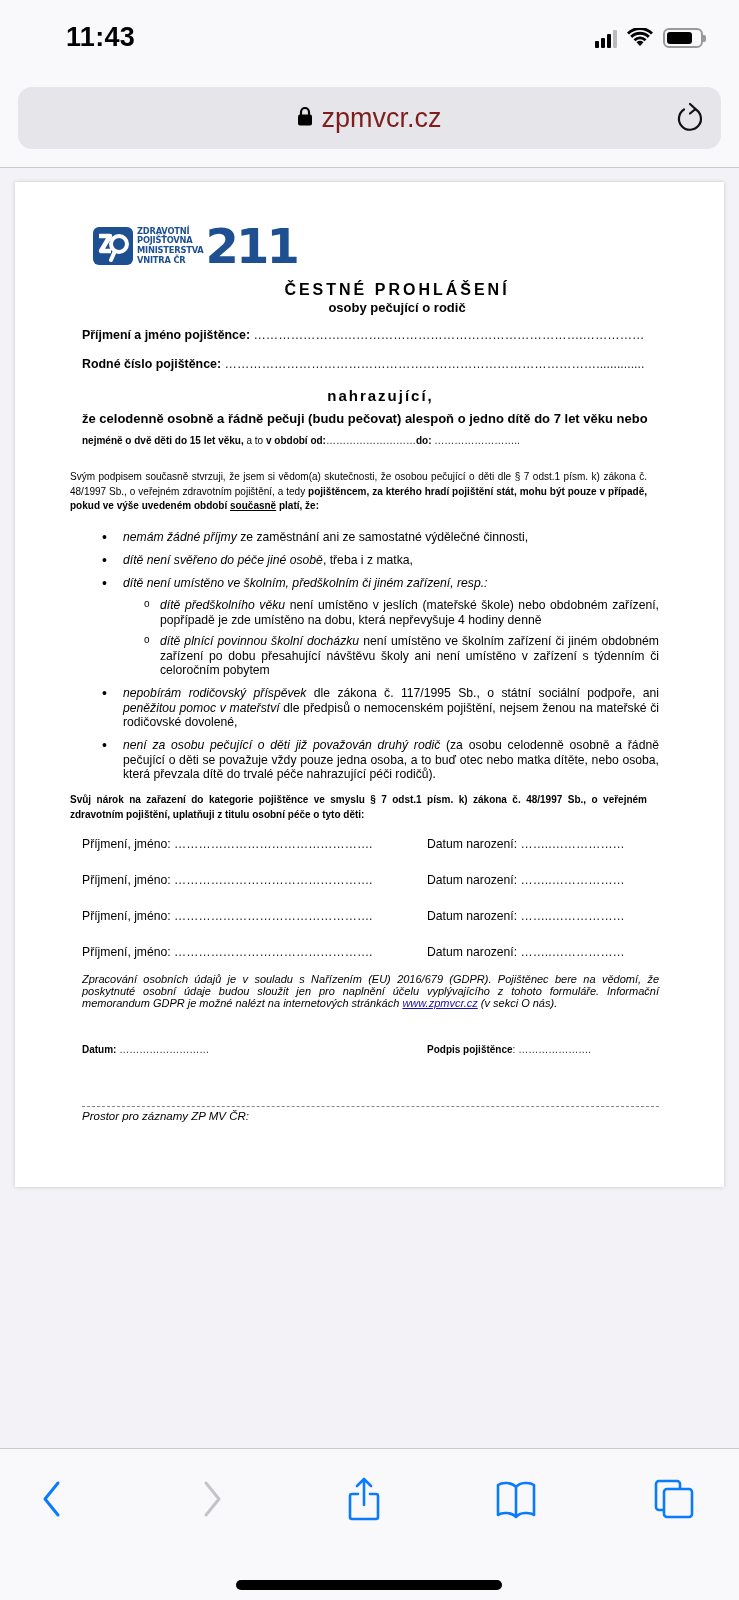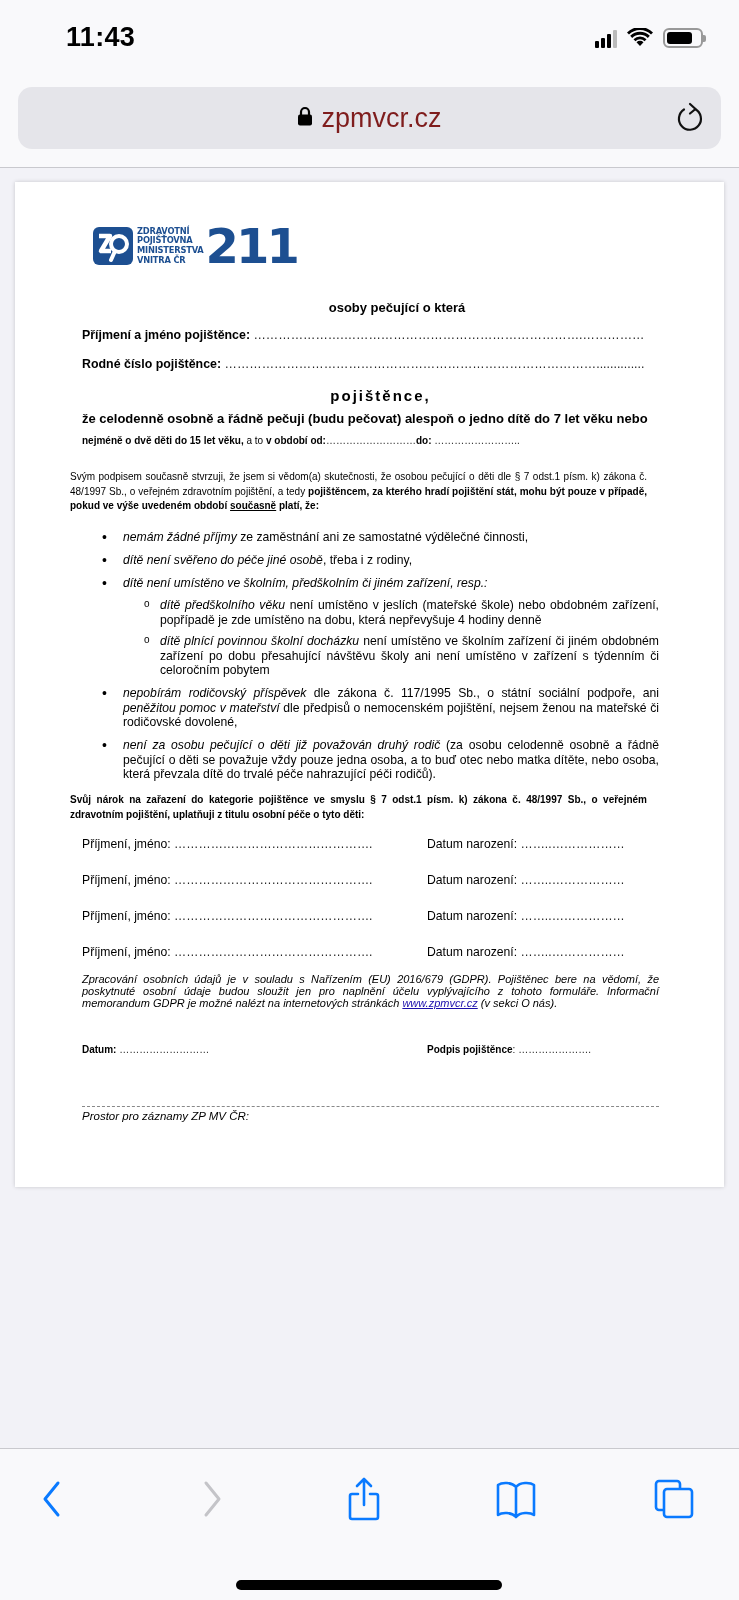--- a/index.html
+++ b/index.html
@@ -164,46 +164,47 @@
     </div>
     <div class="logo-text">
       <div>ZDRAVOTNÍ</div>
       <div>POJIŠŤOVNA</div>
       <div>MINISTERSTVA</div>
       <div>VNITRA ČR</div>
     </div>
     <div class="logo-num">211</div>
   </div>
 
-  <div class="doc-subtitle">osoby pečující o která</div>
+  <div class="doc-title">ČESTNÉ PROHLÁŠENÍ</div>
+  <div class="doc-subtitle">osoby pečující o rodič</div>
 
   <div class="line" style="top:175px">
     <span class="b">Rodné číslo pojištěnce:</span><span class="dots"> ………………………………………………………………………………..............</span>
   </div>
   <div class="line" style="top:146px">
     <span class="b">Příjmení a jméno pojištěnce:</span><span class="dots"> ………………….………………………………………………….……………</span>
   </div>
 
-  <div class="declare-heading">pojištěnce,</div>
+  <div class="declare-heading">nahrazující,</div>
 
   <div class="line b" style="top:229px; font-size:13px">že celodenně osobně a řádně pečuji (budu pečovat) alespoň o jedno dítě do 7 let věku nebo</div>
   <div class="line" style="top:253px; font-size:10px">
     <span class="b">nejméně o dvě děti do 15 let věku,</span><span> a to </span><span class="b">v období od:</span><span class="dots">………………………</span><span class="b">do:</span><span class="dots"> ……………………..</span>
   </div>
 
   <div class="para" style="top:288px">
     <span>Svým podpisem současně stvrzuji, že jsem si vědom(a) skutečnosti, že osobou pečující o děti dle § 7 odst.1 písm. k) zákona č. 48/1997 Sb., o veřejném zdravotním pojištění, a tedy </span><span class="b">pojištěncem, za kterého hradí pojištění stát, mohu být pouze v případě, pokud ve výše uvedeném období </span><span class="b u">současně</span><span class="b"> platí, že:</span>
   </div>
 
   <div class="bullets" style="top:0">
     <div class="bullet" style="top:348px">
       <span class="i">nemám žádné příjmy</span><span> ze zaměstnání ani ze samostatné výdělečné činnosti,</span>
     </div>
     <div class="bullet" style="top:371px">
-      <span class="i">dítě není svěřeno do péče jiné osobě</span><span>, třeba i z rodiny,</span>
+      <span class="i">dítě není svěřeno do péče jiné osobě</span><span>, třeba i z matka,</span>
     </div>
     <div class="bullet" style="top:394px">
       <span class="i">dítě není umístěno ve školním, předškolním či jiném zařízení, resp.:</span>
     </div>
     <div class="sub-bullet" style="top:416px">
       <span class="i">dítě předškolního věku</span><span> není umístěno v jeslích (mateřské škole) nebo obdobném zařízení, popřípadě je zde umístěno na dobu, která nepřevyšuje 4 hodiny denně</span>
     </div>
     <div class="sub-bullet" style="top:452px">
       <span class="i">dítě plnící povinnou školní docházku</span><span> není umístěno ve školním zařízení či jiném obdobném zařízení po dobu přesahující návštěvu školy ani není umístěno v zařízení s týdenním či celoročním pobytem</span>
     </div>

